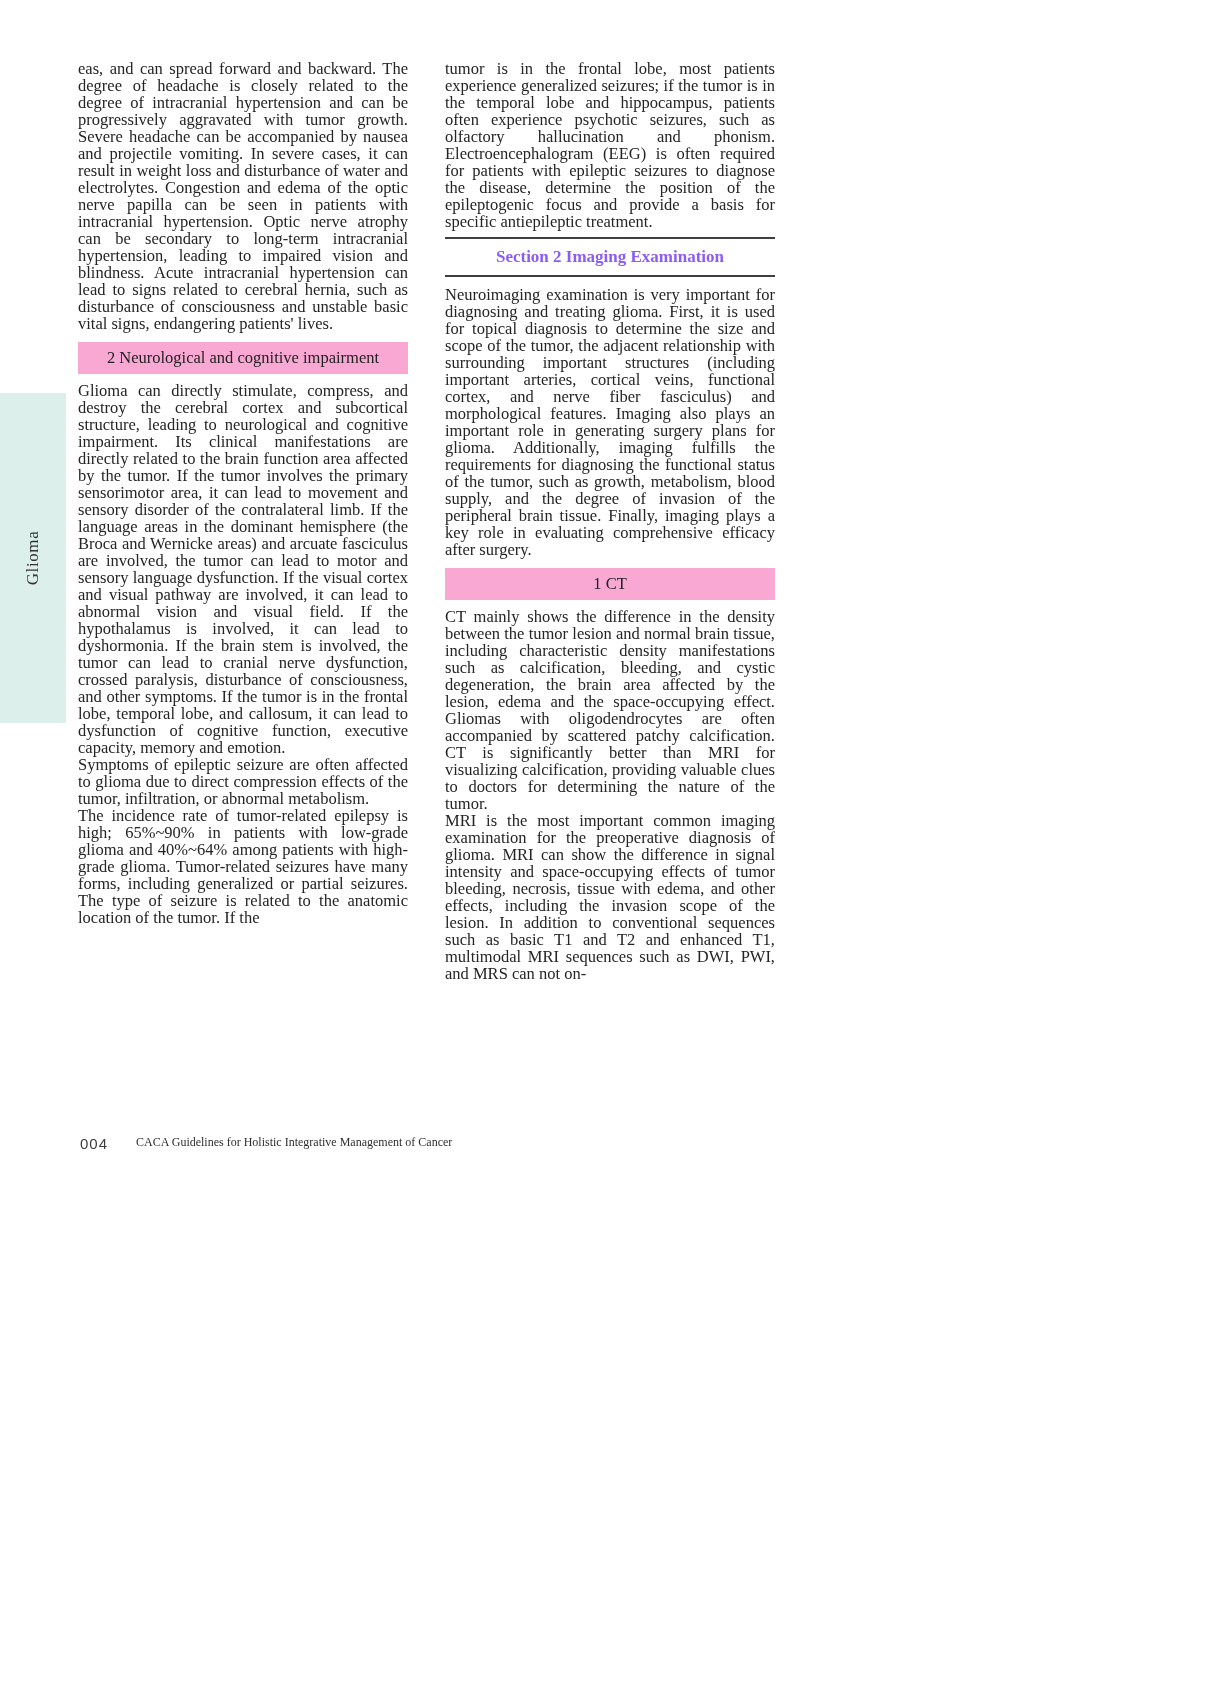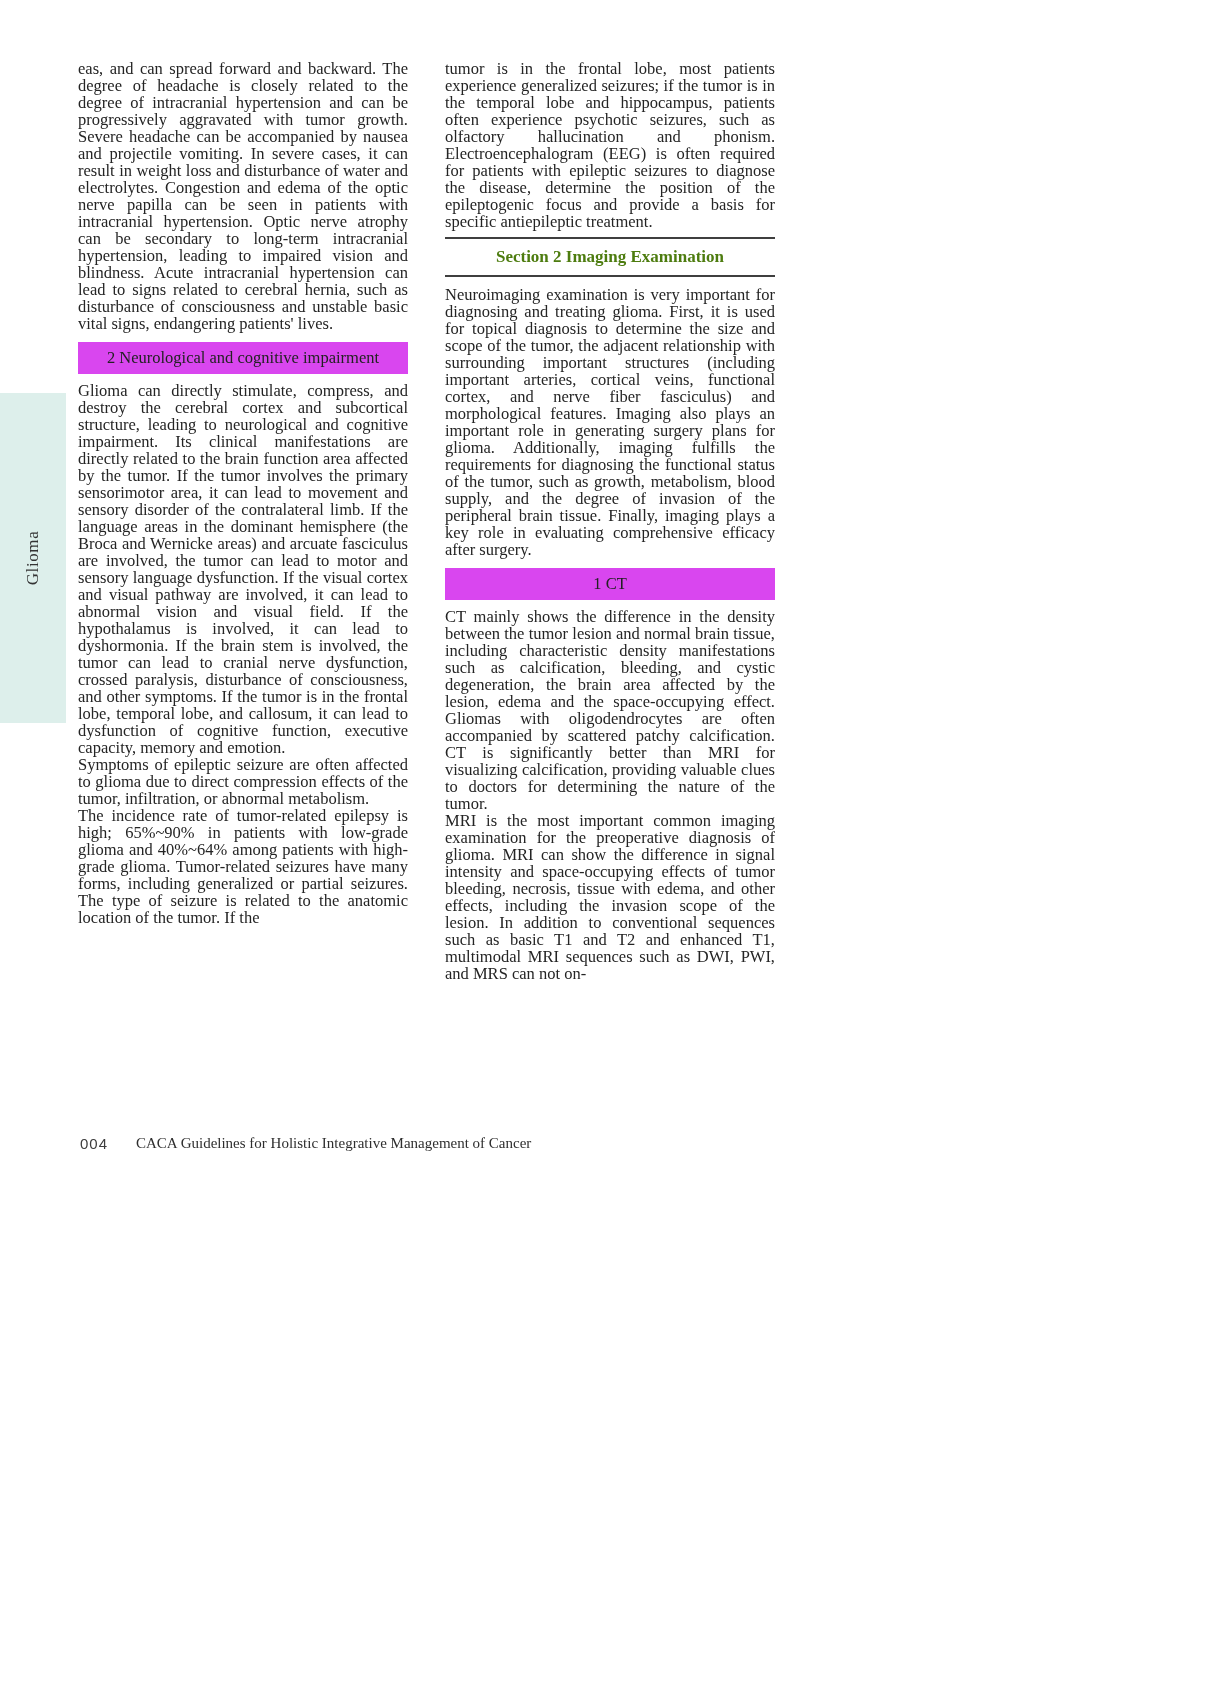--- a/index.html
+++ b/index.html
@@ -35,52 +35,52 @@
   .col-right { left: 445px; width: 330px; }
   p.body {
     margin: 0;
     font-size: 16.5px;
     line-height: 17px;
     text-align: justify;
   }
   .teal-heading {
     margin: 10px 0 8px 0;
     padding: 6px 4px;
-    background: #d946ef;
+    background: #f9a8d4;
     font-size: 16.5px;
     font-weight: normal;
     text-align: center;
     color: #222222;
   }
   .section-heading {
     margin: 7px 0 9px 0;
     padding: 8px 0;
     border-top: 2px solid #3f3f3f;
     border-bottom: 2px solid #3f3f3f;
     font-size: 17px;
     font-weight: bold;
     text-align: center;
-    color: #4d7c0f;
+    color: #8b5cf6;
   }
   .footer {
     position: absolute;
     left: 80px;
     top: 1135px;
     display: flex;
     align-items: flex-start;
     gap: 28px;
   }
   .page-number {
     font-family: "Liberation Sans", sans-serif;
     font-size: 15px;
     letter-spacing: 1px;
     color: #3d3d3d;
   }
   .footer-text {
-    font-size: 15px;
+    font-size: 12px;
     color: #2e2e2e;
   }
 </style>
 </head>
 <body>
 
 <div class="page">
 
   <div class="sidebar-tab">
     <span class="sidebar-label">Glioma</span>

